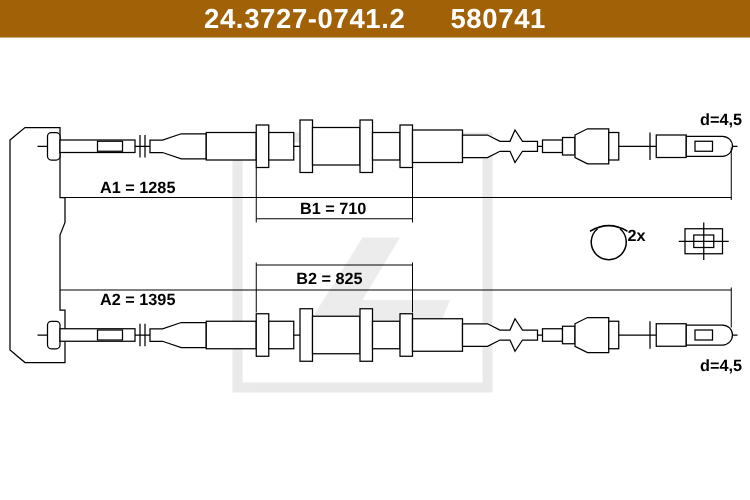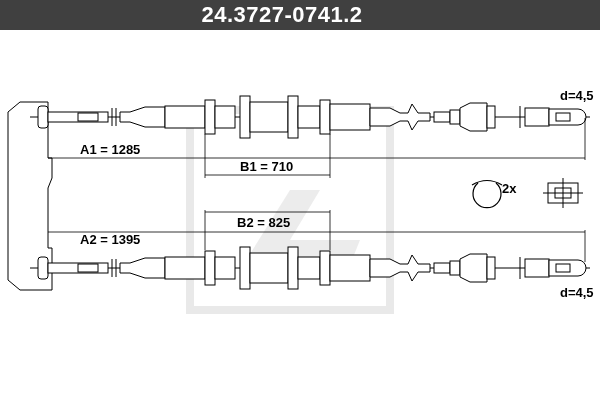--- a/index.html
+++ b/index.html
@@ -1,29 +1,30 @@
 <!DOCTYPE html>
 <html><head>
 <meta charset="utf-8">
 <style>
   html, body { margin:0; padding:0; background:#fff; }
   body { width:600px; height:400px; position:relative; overflow:hidden; font-family:"Liberation Sans", sans-serif; }
-  .header { position:absolute; left:0; top:0; width:600px; height:30px; background:#404040; color:#fff;
+  .header { position:absolute; left:0; top:0; width:600px; height:30px; background:#a16207; color:#fff;
     display:flex; align-items:center; justify-content:center; font-weight:bold; font-size:22px; letter-spacing:0.5px; }
   .header span { display:inline-block; }
   .header .gap { width:36px; }
   svg { position:absolute; left:0; top:0; }
   .lbl { font-family:"Liberation Sans", sans-serif; font-weight:bold; font-size:13px; fill:#000; }
 </style>
 </head>
 <body>
 
 <div class="header">
   <span>24.3727-0741.2</span>
   <span class="gap"></span>
+  <span>580741</span>
 </div>
 
 <svg width="600" height="400" viewBox="0 0 600 400">
 
   <g opacity="0.18">
     <rect x="190" y="110" width="200" height="200" fill="none" stroke="#888" stroke-width="8"></rect>
     <path d="M240 270 L290 190 L320 190 L290 240 L360 240 L350 265 Z" fill="#999"></path>
   </g>
 
   <g stroke="#000" stroke-width="1" fill="none">

